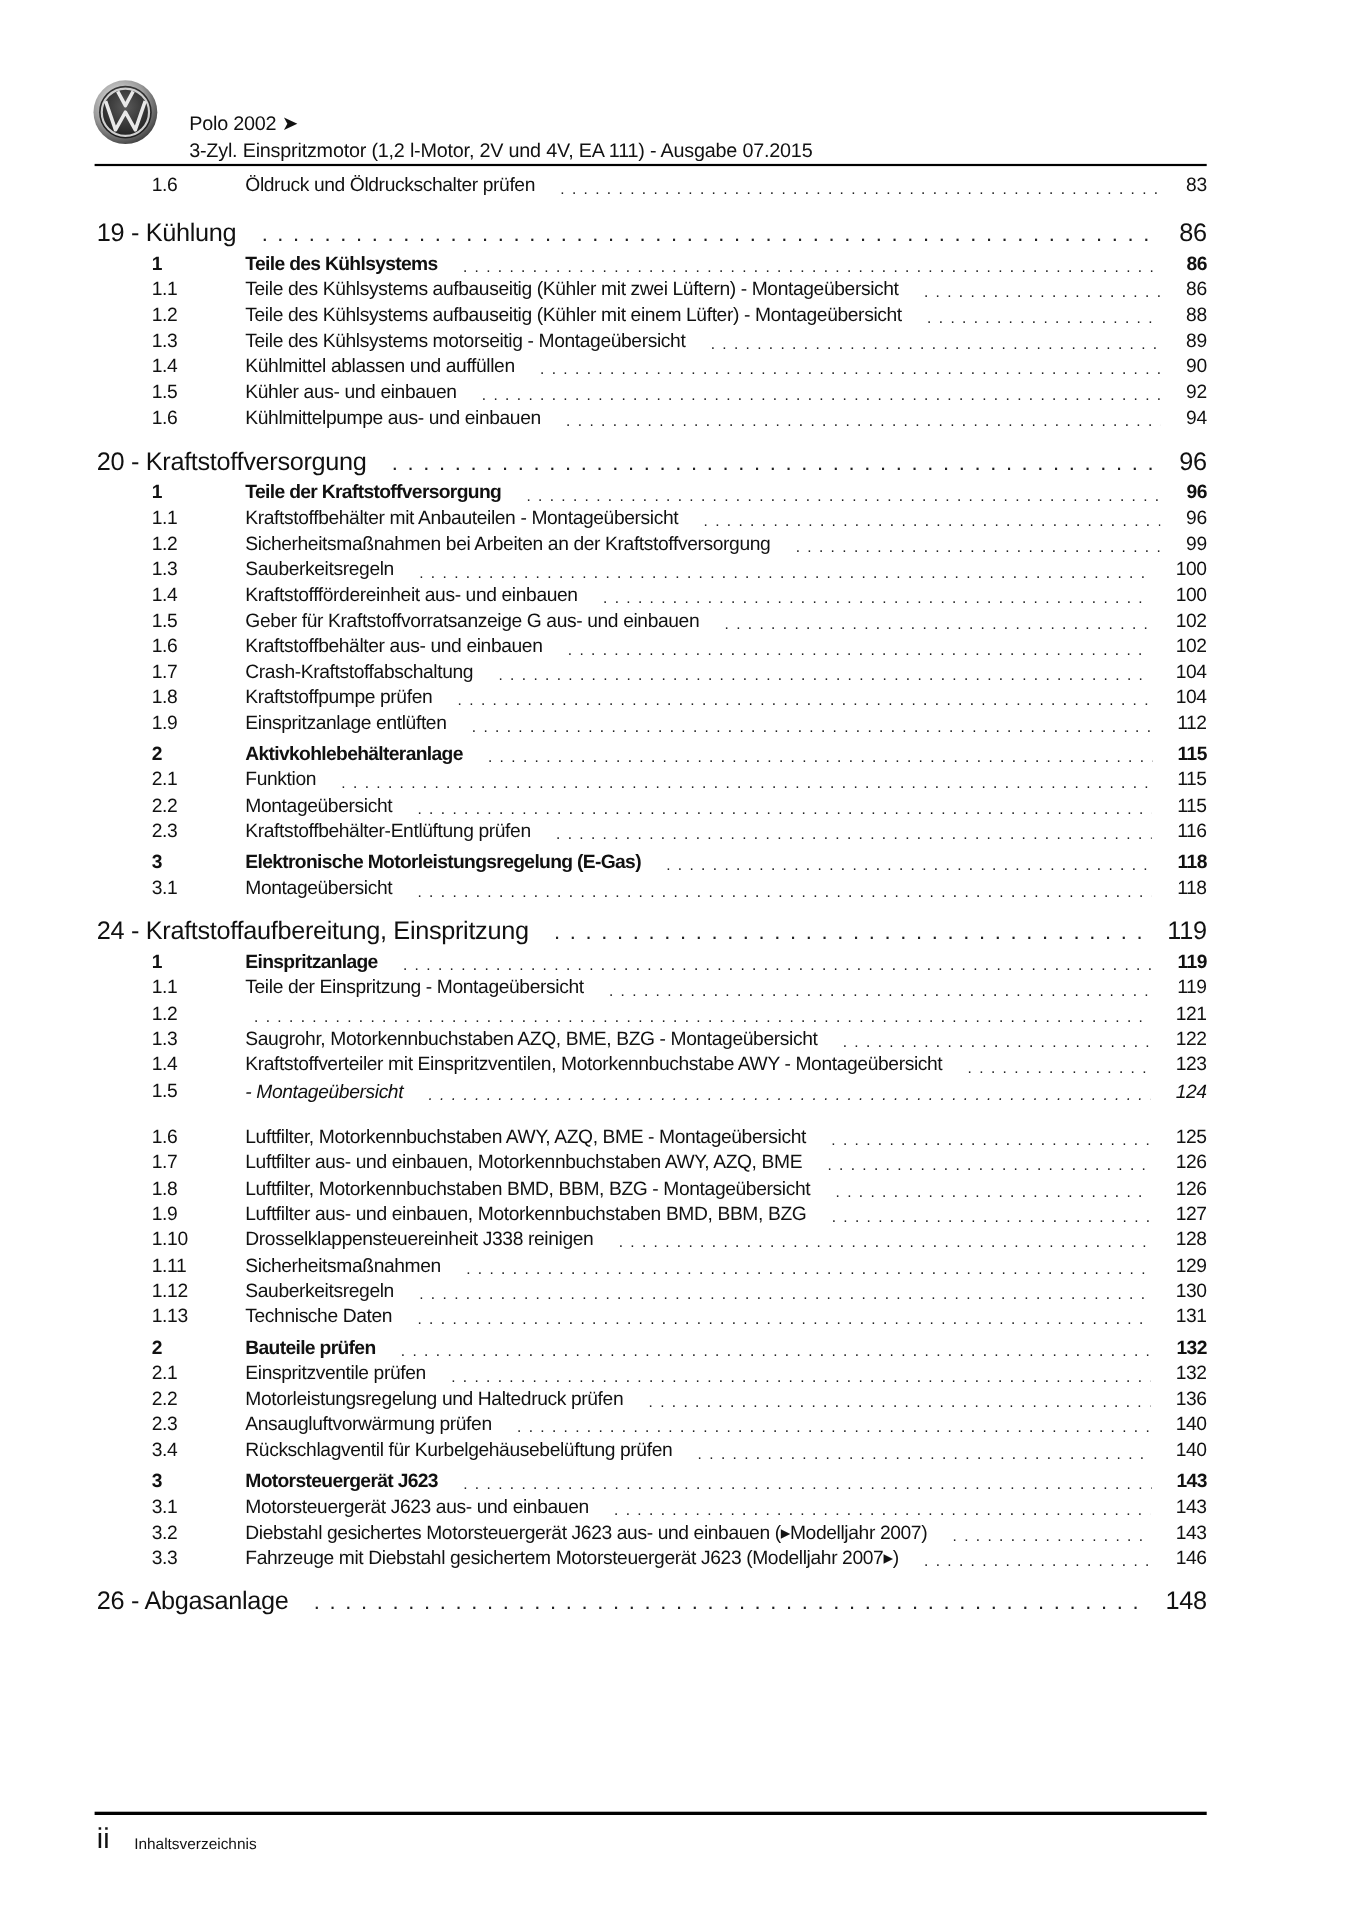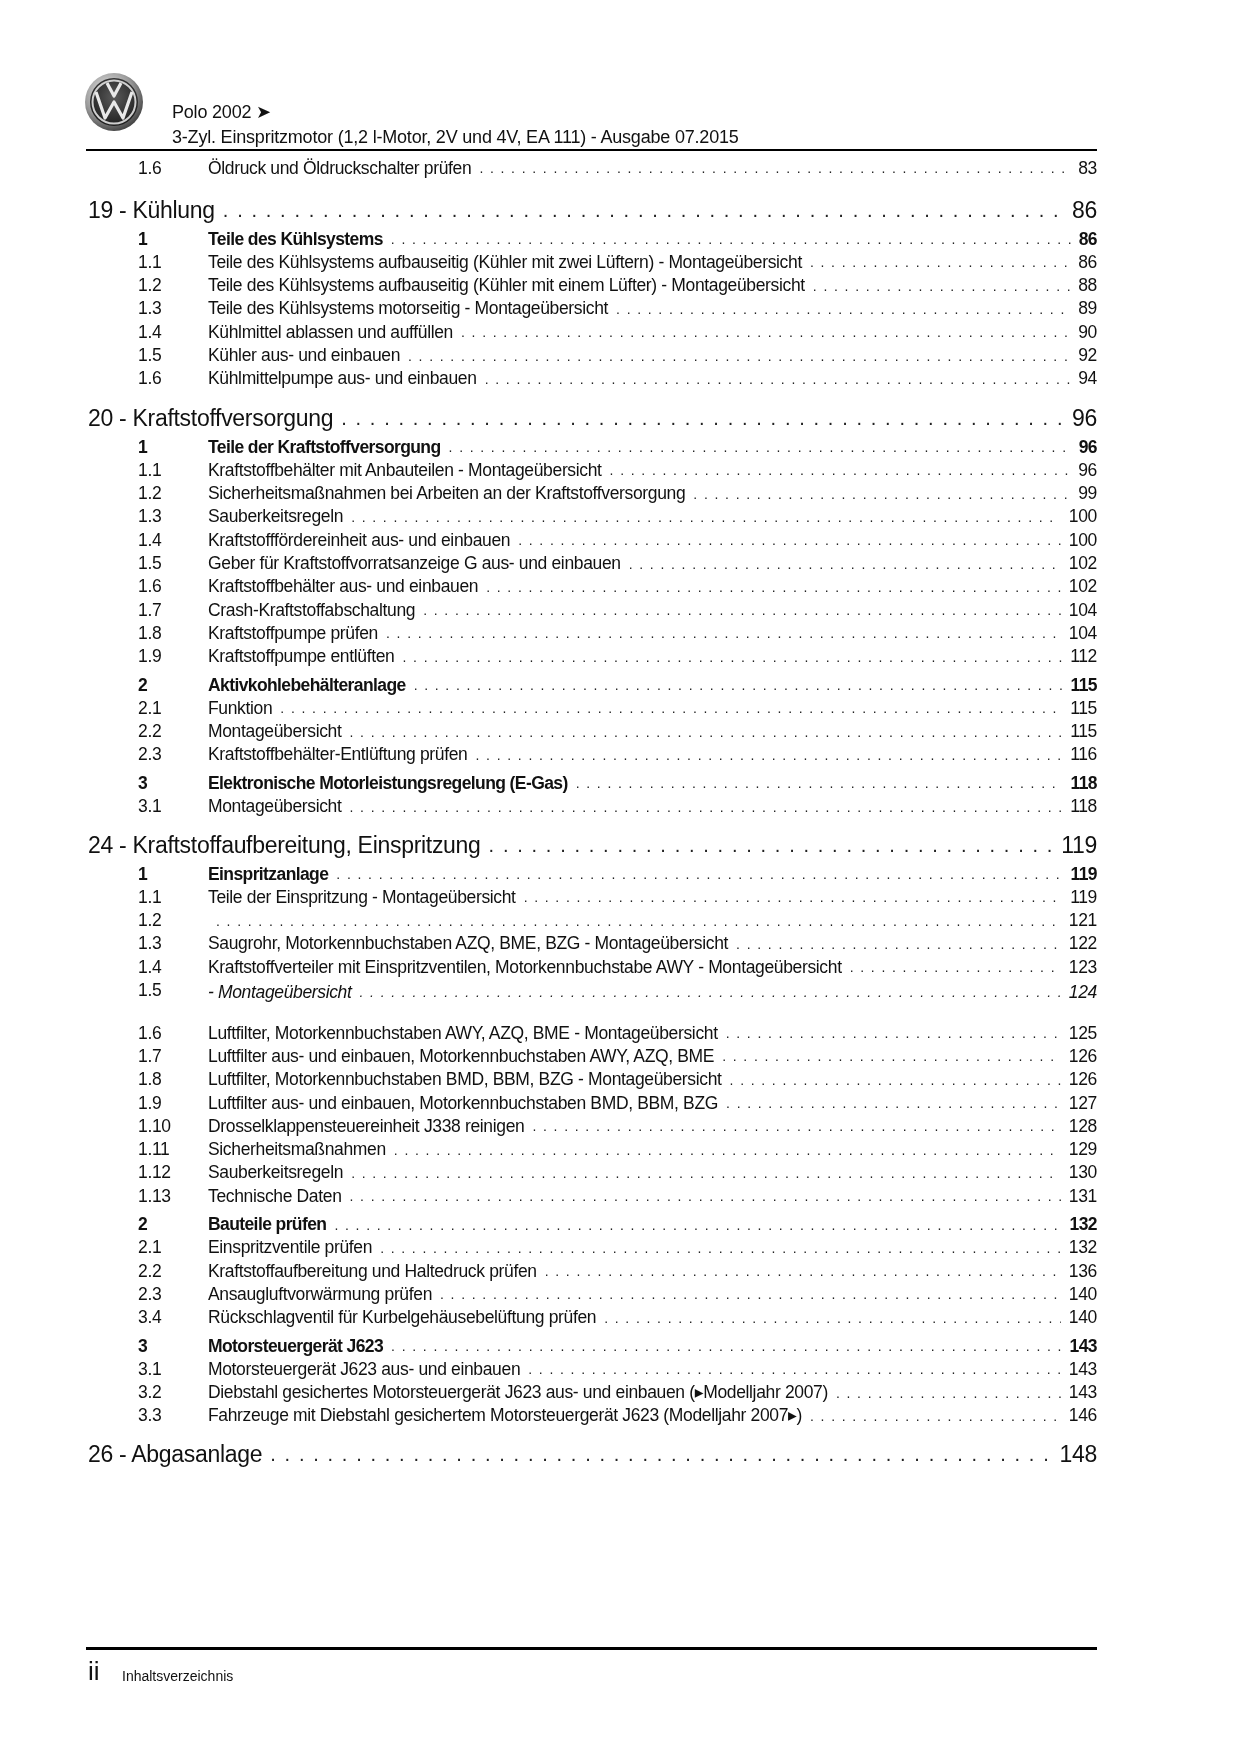--- a/index.html
+++ b/index.html
@@ -4,21 +4,21 @@
 <style>
   html, body { margin: 0; padding: 0; background: #ffffff; }
   body { width: 1240px; height: 1754px; position: relative; overflow: hidden;
          font-family: "Liberation Sans", sans-serif; color: #111; }
   .logo { position: absolute; left: 84px; top: 72px; width: 60px; height: 60px; }
   .hdr-line1 { position: absolute; left: 172px; top: 101px; font-size: 18px; letter-spacing: -0.2px; }
   .hdr-line2 { position: absolute; left: 172px; top: 127px; font-size: 18px; letter-spacing: -0.2px; }
   .hdr-rule { position: absolute; left: 86px; top: 149px; width: 1011px; height: 2px; background: #000; }
 
   .toc { position: absolute; left: 0; top: 0; width: 1240px; }
-  .row { position: absolute; display: flex; align-items: center; white-space: nowrap; }
+  .row { position: absolute; display: flex; align-items: flex-end; white-space: nowrap; gap: 15px; }
   .row .num { flex: 0 0 auto; }
   .row .title { flex: 0 0 auto; }
   .row .dots { flex: 1 1 auto; overflow: hidden; color: #222; margin: 0 8px 0 8px; letter-spacing: 0; }
   .row .dots::before { content: ". . . . . . . . . . . . . . . . . . . . . . . . . . . . . . . . . . . . . . . . . . . . . . . . . . . . . . . . . . . . . . . . . . . . . . . . . . . . . . . . . . . . . . . . . . . . . . . . . . . . . . . . . . . . . . . . . . . . . . . . . . . . . . . . . . . . . . . . . . . . . . . . . . . . . . . . . . . . . . . . . ."; }
   .row .page { flex: 0 0 auto; text-align: right; }
 
   .chapter { left: 88px; width: 1009px; font-size: 23px; letter-spacing: -0.3px; height: 30px; }
   .chapter .dots { font-size: 20px; letter-spacing: 1.6px; }
   .chapter .dots::before { content: ". . . . . . . . . . . . . . . . . . . . . . . . . . . . . . . . . . . . . . . . . . . . . . . . . . . . . . . . . . . . . . . . . . . . . . . . . . . . . . . . . . . . . . ."; }
 
@@ -165,21 +165,21 @@
       <span class="page">104</span>
     </div>
     <div class="row entry" style="top: 622.4px;">
       <span class="num">1.8</span>
       <span class="title">Kraftstoffpumpe prüfen</span>
       <span class="dots"></span>
       <span class="page">104</span>
     </div>
     <div class="row entry" style="top: 645.7px;">
       <span class="num">1.9</span>
-      <span class="title">Kraftstoffpumpe entlüften</span>
+      <span class="title">Einspritzanlage entlüften</span>
       <span class="dots"></span>
       <span class="page">112</span>
     </div>
     <div class="row entry bold" style="top: 674px;">
       <span class="num">2</span>
       <span class="title">Aktivkohlebehälteranlage</span>
       <span class="dots"></span>
       <span class="page">115</span>
     </div>
     <div class="row entry" style="top: 697.3px;">
@@ -310,21 +310,21 @@
       <span class="page">132</span>
     </div>
     <div class="row entry" style="top: 1236.8px;">
       <span class="num">2.1</span>
       <span class="title">Einspritzventile prüfen</span>
       <span class="dots"></span>
       <span class="page">132</span>
     </div>
     <div class="row entry" style="top: 1260.1px;">
       <span class="num">2.2</span>
-      <span class="title">Kraftstoffaufbereitung und Haltedruck prüfen</span>
+      <span class="title">Motorleistungsregelung und Haltedruck prüfen</span>
       <span class="dots"></span>
       <span class="page">136</span>
     </div>
     <div class="row entry" style="top: 1283.4px;">
       <span class="num">2.3</span>
       <span class="title">Ansaugluftvorwärmung prüfen</span>
       <span class="dots"></span>
       <span class="page">140</span>
     </div>
     <div class="row entry" style="top: 1306.7px;">

